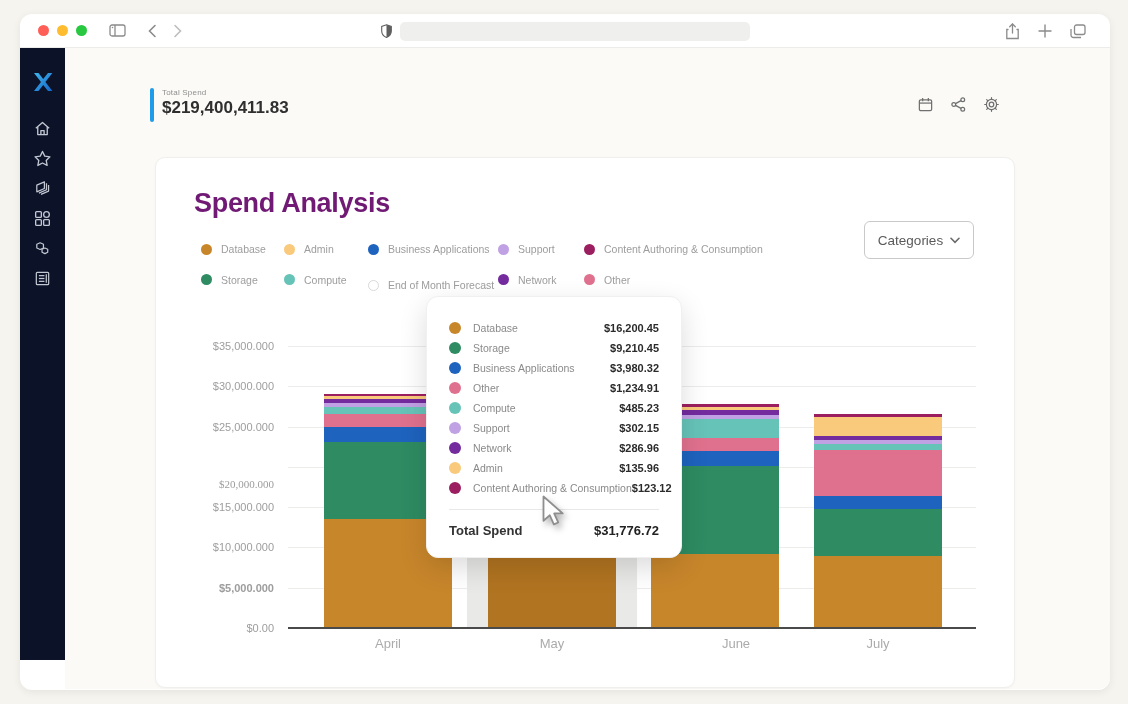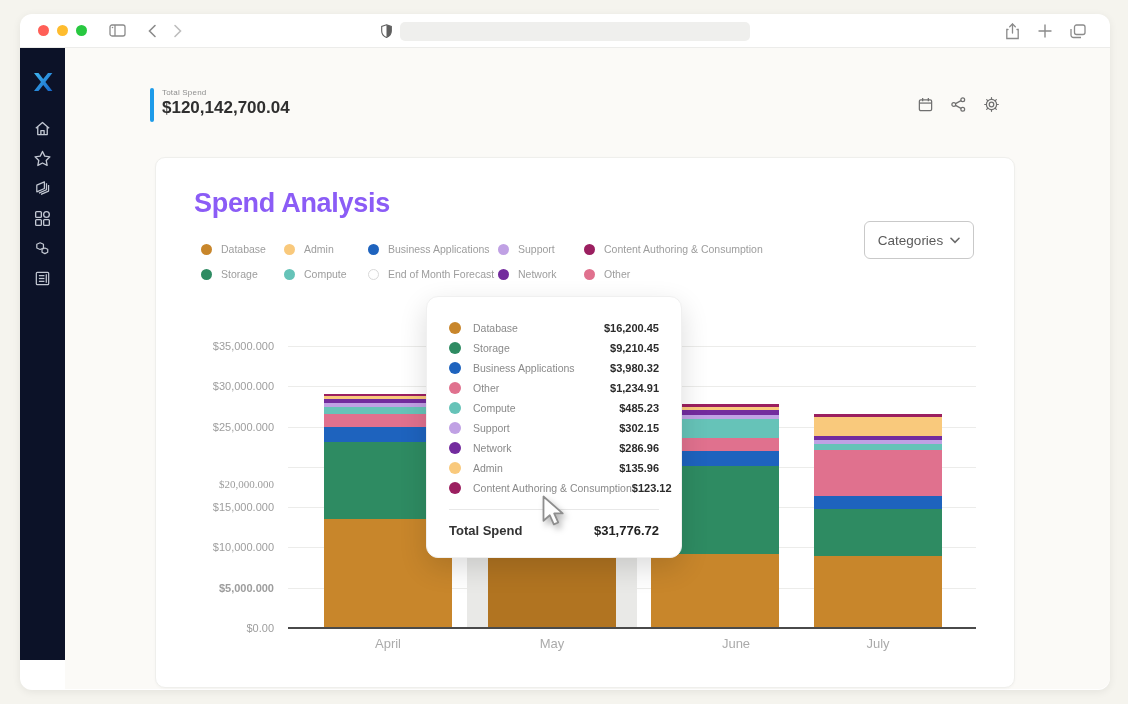--- a/index.html
+++ b/index.html
@@ -37,21 +37,21 @@
   .ts-label { font-size:8px; color:#8F8F8F; letter-spacing:.2px; }
   .ts-value { font-size:17px; font-weight:bold; color:#2F2F2F; margin-top:1px; }
   .hdr-icons { display:flex; gap:16px; margin-top:8px; color:#6F6F6F; }
   .hdr-icons .hicon { cursor:pointer; display:flex; }
 
   
   .card { position:absolute; left:90px; top:109px; width:860px; height:531px;
     background:#fff; border:1px solid #EFEFEC; border-radius:10px;
     box-shadow:0 1px 3px rgba(0,0,0,.03); }
   .card-title { position:absolute; left:38px; top:30px; font-size:27px; font-weight:bold;
-    color:#8b5cf6; letter-spacing:-.3px; }
+    color:#701a75; letter-spacing:-.3px; }
   .cat-btn { position:absolute; right:40px; top:63px; width:110px; height:38px;
     border:1px solid #C9C9C9; border-radius:6px; background:#fff; display:flex;
     align-items:center; justify-content:center; gap:7px; font-size:13.5px; color:#5A5A5A; cursor:pointer; }
 
   .legend { position:absolute; left:45px; top:85px; }
   .legend-row { display:flex; margin-bottom:13px; }
   .legend-item { display:flex; align-items:center; gap:9px; }
   .legend-dot { width:11px; height:11px; border-radius:50%; flex:0 0 11px; }
   .legend-label { font-size:10.5px; color:#9D9D9D; }
 
@@ -199,21 +199,21 @@
       </div>
     </div>
 
     <div class="app-main">
 
       <div class="app-header">
         <div class="ts-wrap">
           <div class="ts-bar" id="ts-bar" style="background: rgb(30, 155, 233);"></div>
           <div>
             <div class="ts-label">Total Spend</div>
-            <div class="ts-value">$120,142,700.04</div>
+            <div class="ts-value">$219,400,411.83</div>
           </div>
         </div>
         <div class="hdr-icons">
           <span class="hicon">
             <svg width="17" height="17" viewBox="0 0 18 18" fill="none" stroke="currentColor" stroke-width="1.3">
                 <rect x="2.5" y="4" width="13" height="11.5" rx="1.5"></rect>
                 <line x1="6" y1="2.2" x2="6" y2="5.5"></line>
                 <line x1="12" y1="2.2" x2="12" y2="5.5"></line>
                 <line x1="2.5" y1="7.5" x2="15.5" y2="7.5"></line>
               </svg>
@@ -272,21 +272,21 @@
             </div>
             <div class="legend-row">
               <div class="legend-item" style="width: 83px;">
                 <span class="legend-dot" style="background: rgb(46, 139, 98);"></span>
                 <span class="legend-label">Storage</span>
               </div>
               <div class="legend-item" style="width: 84px;">
                 <span class="legend-dot" style="background: rgb(102, 195, 184);"></span>
                 <span class="legend-label">Compute</span>
               </div>
-              <div class="legend-item" style="width: 130px;">
+              <div class="legend-item" style="width: 130px; margin-top: 11px;">
                 <span class="legend-dot" style="background: rgb(255, 255, 255); border: 1px solid rgb(217, 217, 217);"></span>
                 <span class="legend-label">End of Month Forecast</span>
               </div>
               <div class="legend-item" style="width: 86px;">
                 <span class="legend-dot" style="background: rgb(115, 43, 158);"></span>
                 <span class="legend-label">Network</span>
               </div>
               <div class="legend-item">
                 <span class="legend-dot" style="background: rgb(224, 113, 142);"></span>
                 <span class="legend-label">Other</span>

